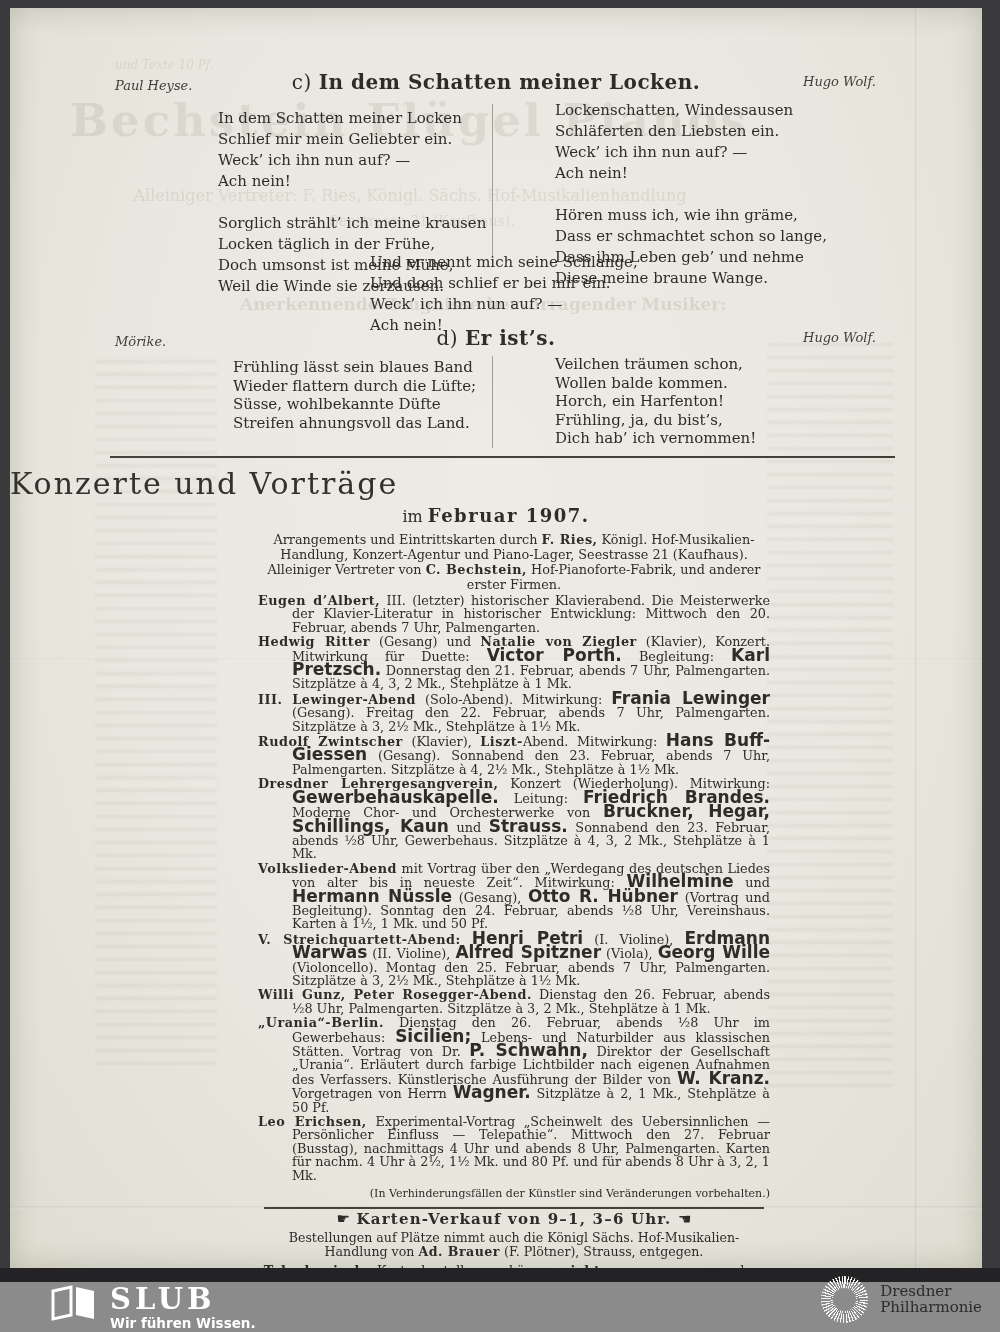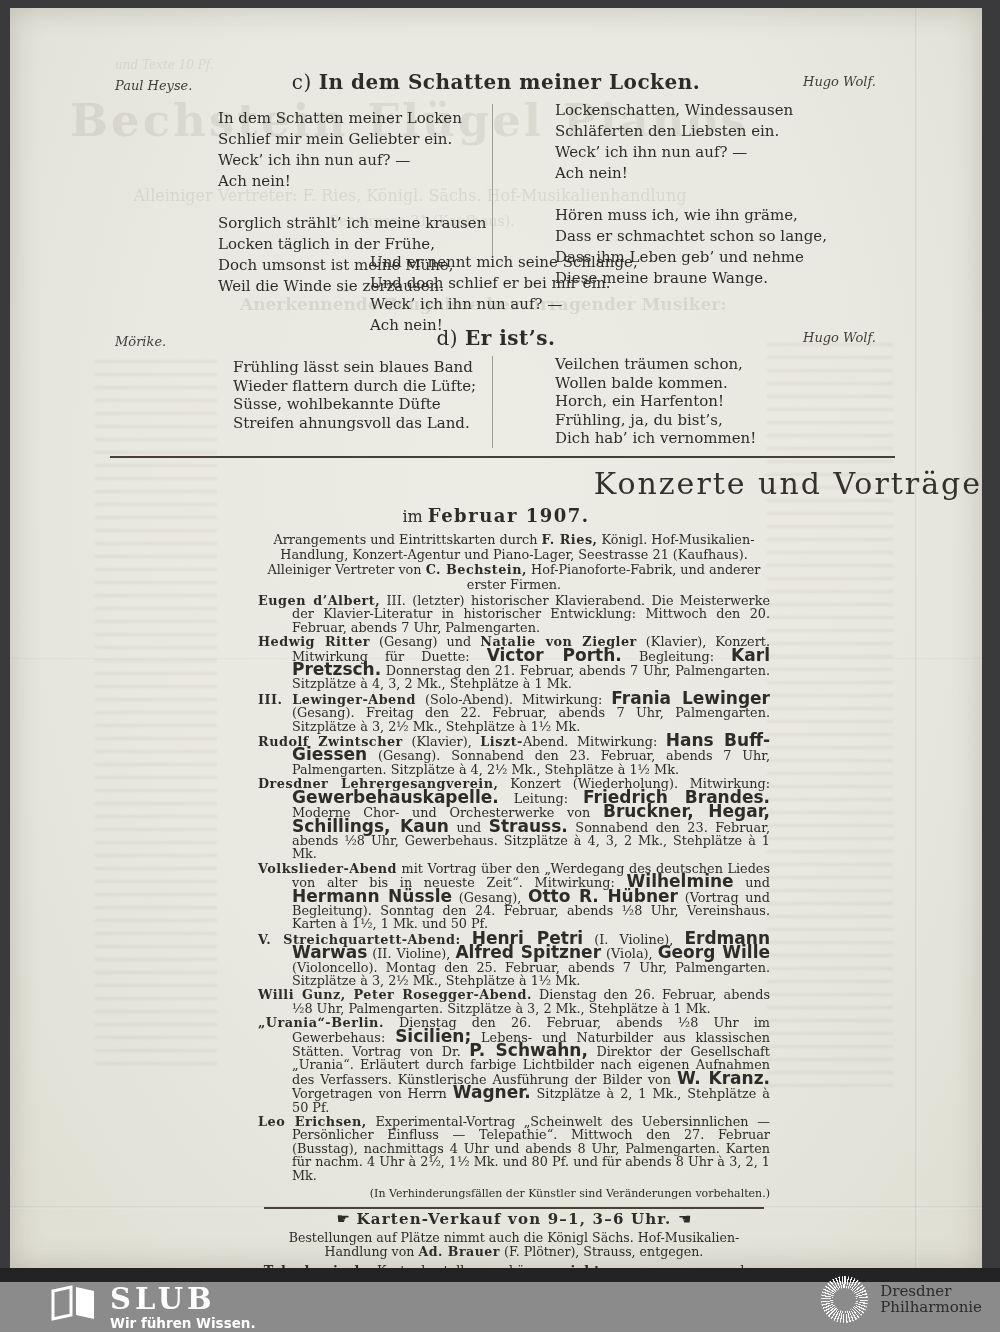--- a/index.html
+++ b/index.html
@@ -16,21 +16,21 @@
     color:#2e2c28;
   }
   .abs{position:absolute;}
   .attr{font-style:italic;font-size:13px;color:#403d38;}
   .song-title{left:0;right:0;text-align:center;font-size:20px;letter-spacing:.5px;}
   .song-title .main{font-weight:bold;}
   .verse{white-space:pre-line;font-size:15px;line-height:21px;}
   .verse.d{line-height:18.5px;}
   .vdivider{width:1px;background:#a09d92;}
   .bigrule{height:2px;background:#45403a;}
-  .konzerte-title{left:0;right:0;text-align:right;font-size:30px;letter-spacing:2px;color:#34312c;}
+  .konzerte-title{left:0;right:0;text-align:left;font-size:30px;letter-spacing:2px;color:#34312c;}
   .subtitle{left:0;right:0;text-align:center;font-size:16px;}
   .subtitle .strong{font-weight:bold;font-size:18px;letter-spacing:1.5px;}
   .introflow{font-size:12.8px;line-height:15px;text-align:center;}
   .flow{font-size:12.8px;line-height:13.4px;text-align:justify;}
   .flow p.entry{margin:0 0 1px;padding-left:34px;text-indent:-34px;}
   .l{font-weight:bold;letter-spacing:.5px;}
   .b{font-family:"DejaVu Sans",sans-serif;font-weight:bold;font-size:17px;}
   .note{margin-top:5px;text-align:right;font-size:11px;}
   .rule2{border:0;border-top:2px solid #4a4239;margin:7px 6px 4px;}
   .kv{text-align:center;font-size:15px;font-weight:bold;letter-spacing:1.2px;margin:2px 0 4px;}

